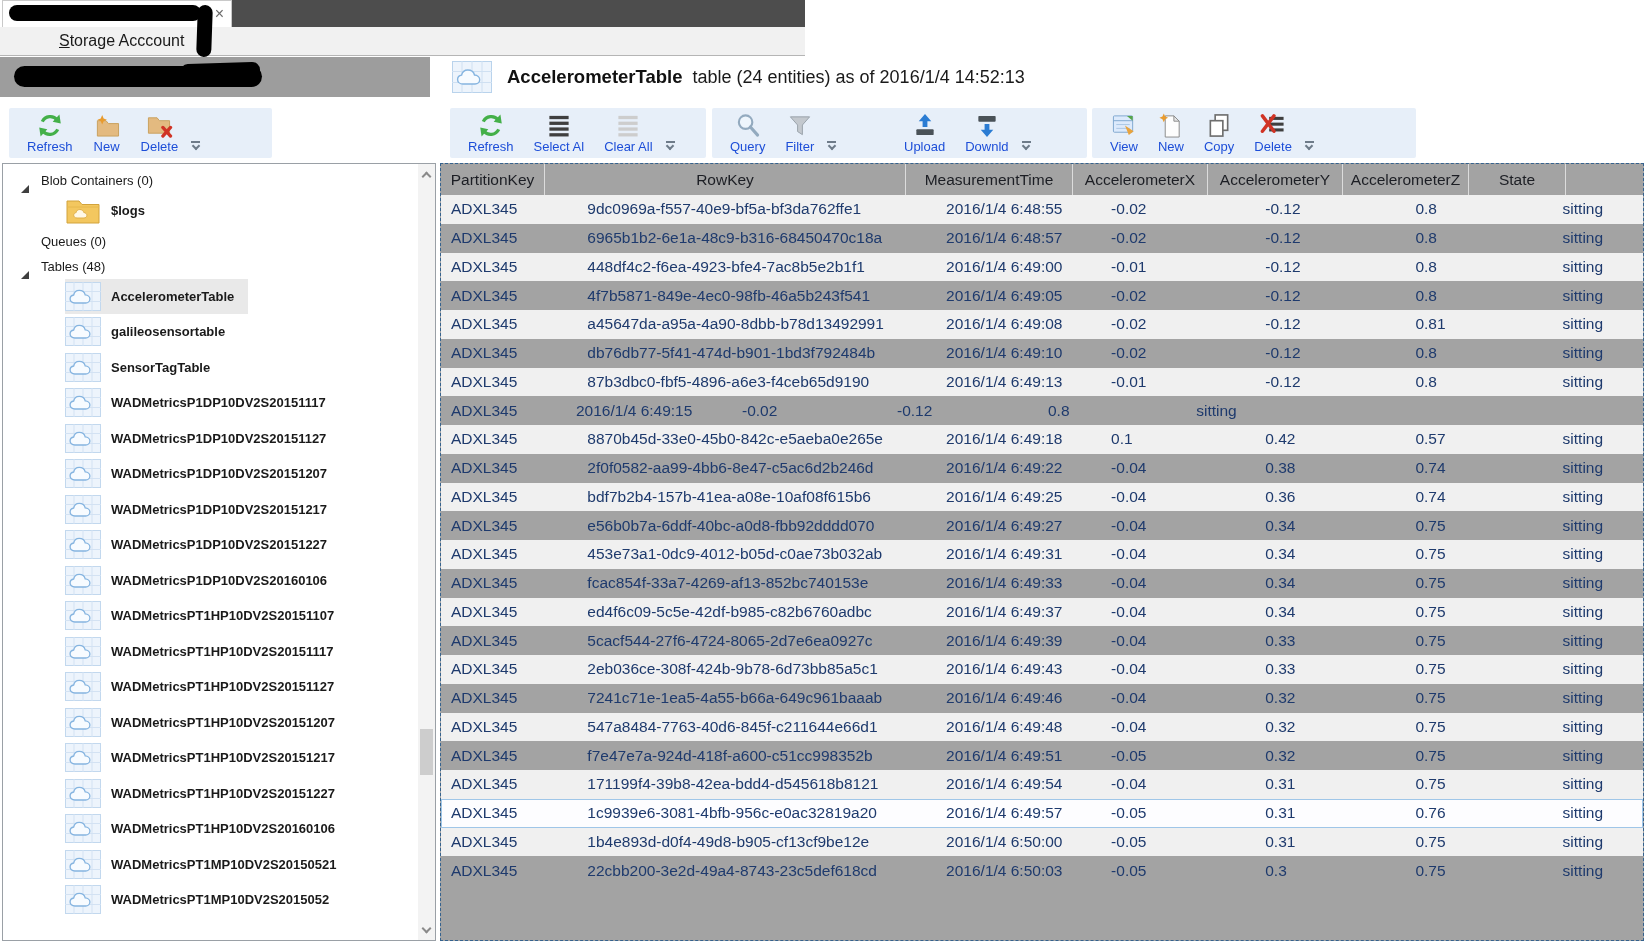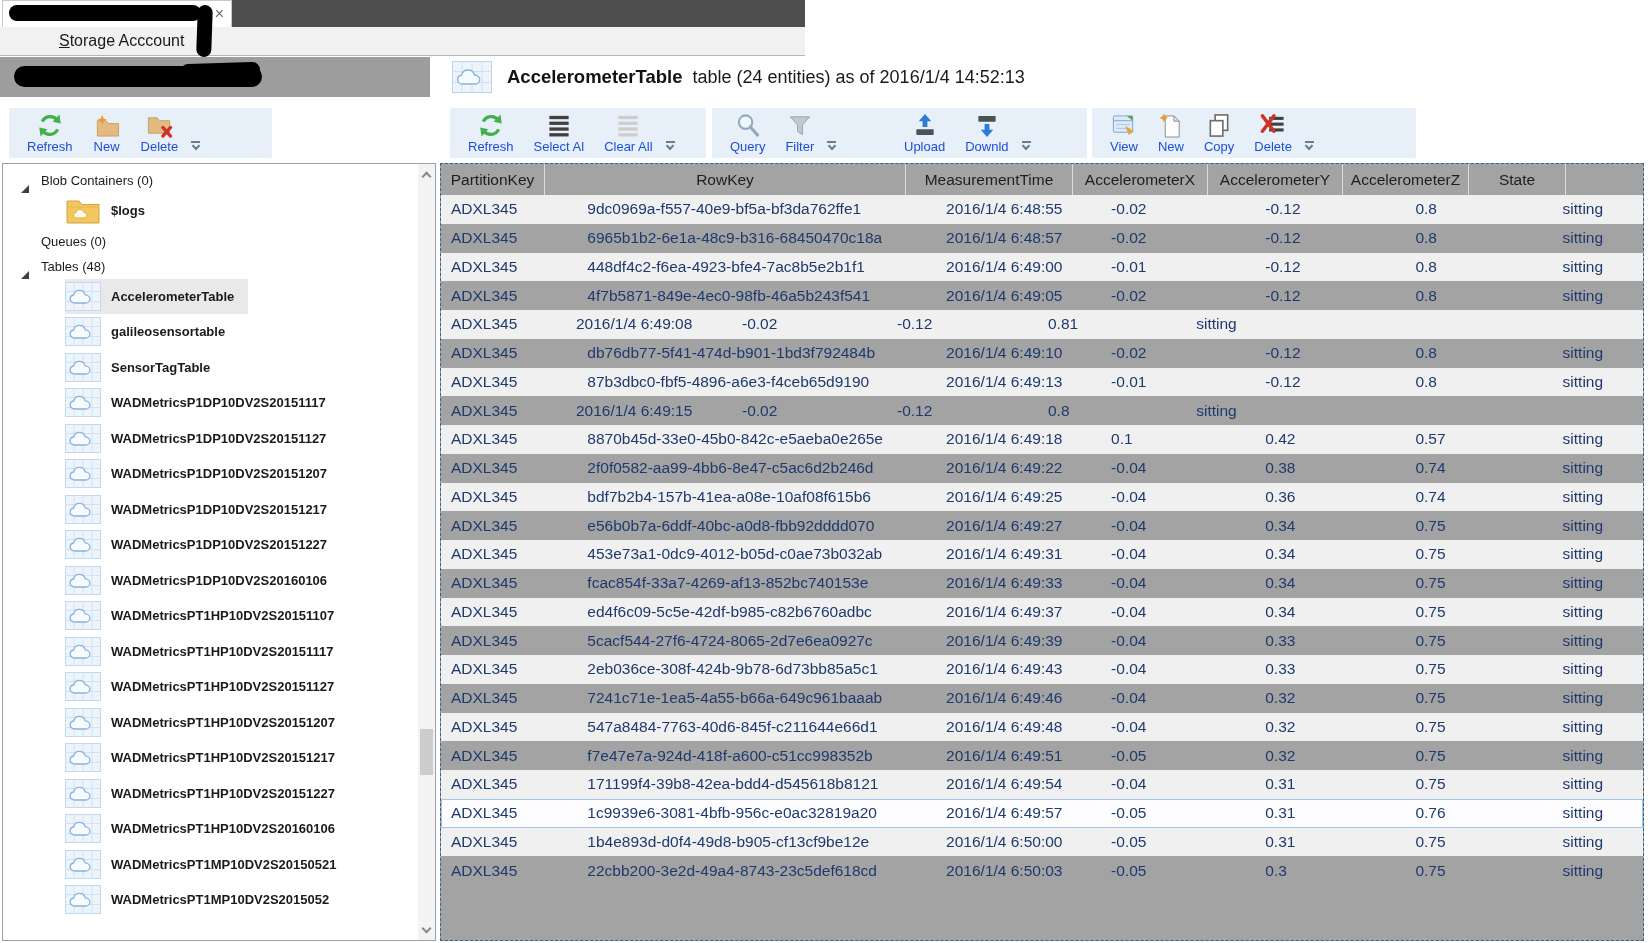--- a/index.html
+++ b/index.html
@@ -534,20 +534,21 @@
           <span class="cell c1">4f7b5871-849e-4ec0-98fb-46a5b243f541</span>
           <span class="cell c2">2016/1/4 6:49:05</span>
           <span class="cell c3">-0.02</span>
           <span class="cell c4">-0.12</span>
           <span class="cell c5">0.8</span>
           <span class="cell c6">sitting</span>
           <span class="cell cfill"></span>
         </div>
         <div class="grid-row alt">
           <span class="cell c0">ADXL345</span>
+          <span class="cell c1">a45647da-a95a-4a90-8dbb-b78d13492991</span>
           <span class="cell c2">2016/1/4 6:49:08</span>
           <span class="cell c3">-0.02</span>
           <span class="cell c4">-0.12</span>
           <span class="cell c5">0.81</span>
           <span class="cell c6">sitting</span>
           <span class="cell cfill"></span>
         </div>
         <div class="grid-row">
           <span class="cell c0">ADXL345</span>
           <span class="cell c1">db76db77-5f41-474d-b901-1bd3f792484b</span>

